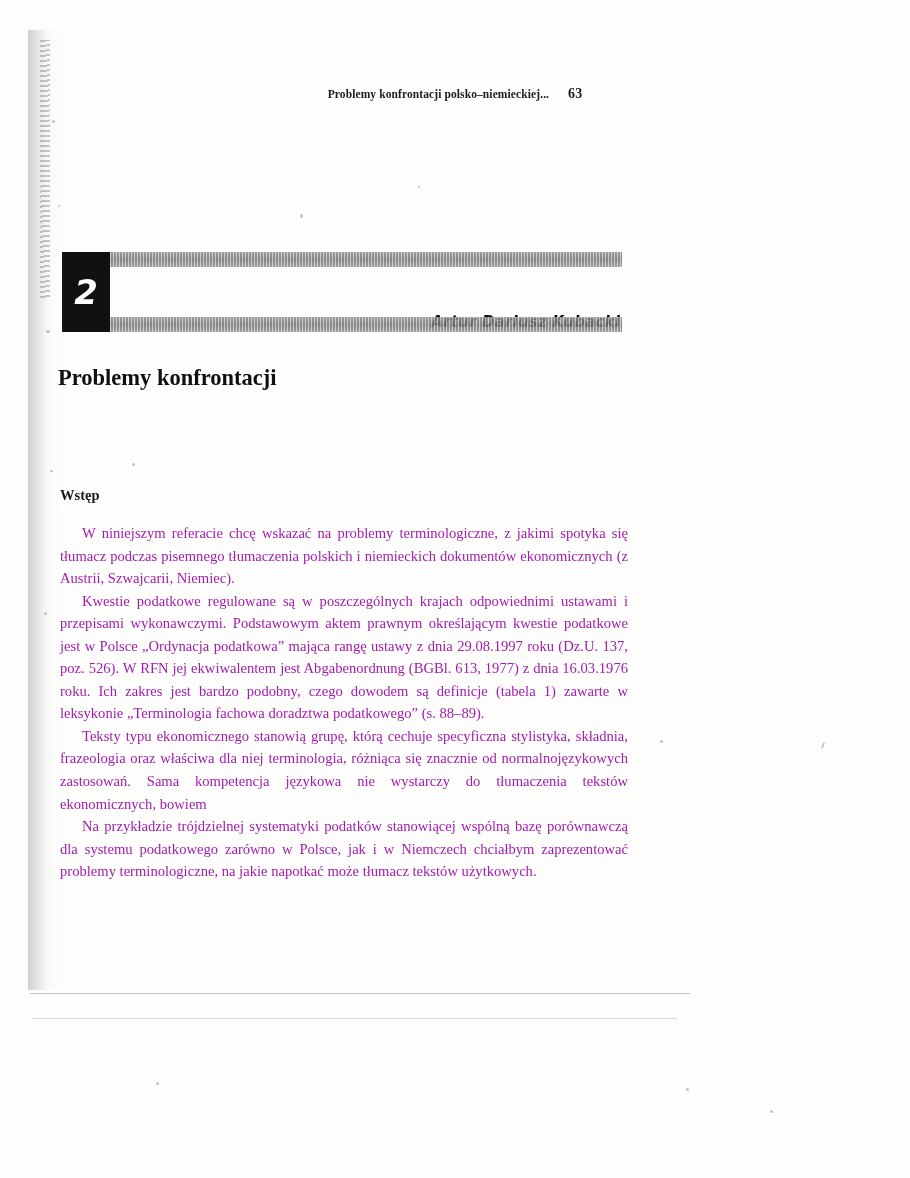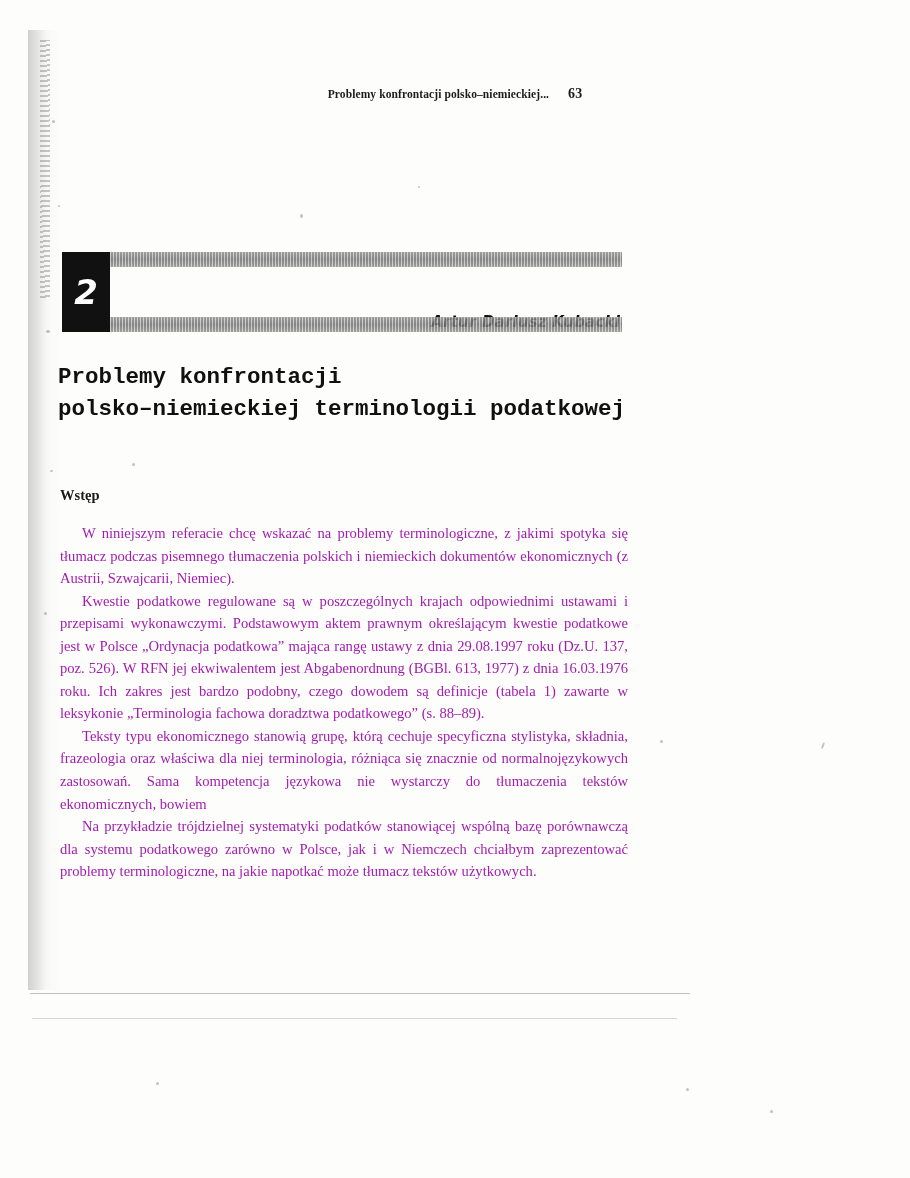--- a/index.html
+++ b/index.html
@@ -126,21 +126,21 @@
     color: #0d0d0d;
     margin-top: 35px;
   }
 
   
   .chapter-title {
     position: absolute;
     left: 58px;
     top: 362px;
     width: 620px;
-    font-family: Liberation Mono, monospace;
+    font-family: Liberation Serif, serif;
     font-weight: bold;
     font-size: 22.5px;
     line-height: 1.42;
     color: #101010;
   }
 
   
   .section-heading {
     position: absolute;
     left: 60px;
@@ -207,21 +207,20 @@
 
   <div class="banner">
     <div class="banner-bar-top"></div>
     <div class="banner-number">2</div>
     <div class="banner-author">Artur Dariusz Kubacki</div>
     <div class="banner-bar-bottom"></div>
   </div>
 
   <div class="chapter-title">
     <div>Problemy konfrontacji</div>
-    <div>polsko–niemieckiej terminologii podatkowej</div>
   </div>
 
   <div class="section-heading">Wstęp</div>
 
   <div class="body-text">
     <p>W niniejszym referacie chcę wskazać na problemy terminologiczne, z jakimi spotyka się tłumacz podczas pisemnego tłumaczenia polskich i niemieckich dokumentów ekonomicznych (z Austrii, Szwajcarii, Niemiec).</p>
     <p>Kwestie podatkowe regulowane są w poszczególnych krajach odpowiednimi ustawami i przepisami wykonawczymi. Podstawowym aktem prawnym określającym kwestie podatkowe jest w Polsce „Ordynacja podatkowa” mająca rangę ustawy z dnia 29.08.1997 roku (Dz.U. 137, poz. 526). W RFN jej ekwiwalentem jest Abgabenordnung (BGBl. 613, 1977) z dnia 16.03.1976 roku. Ich zakres jest bardzo podobny, czego dowodem są definicje (tabela 1) zawarte w leksykonie „Terminologia fachowa doradztwa podatkowego” (s. 88–89).</p>
     <p>Teksty typu ekonomicznego stanowią grupę, którą cechuje specyficzna stylistyka, składnia, frazeologia oraz właściwa dla niej terminologia, różniąca się znacznie od normalnojęzykowych zastosowań. Sama kompetencja językowa nie wystarczy do tłumaczenia tekstów ekonomicznych, bowiem</p>
     <p>Na przykładzie trójdzielnej systematyki podatków stanowiącej wspólną bazę porównawczą dla systemu podatkowego zarówno w Polsce, jak i w Niemczech chciałbym zaprezentować problemy terminologiczne, na jakie napotkać może tłumacz tekstów użytkowych.</p>
   </div>

